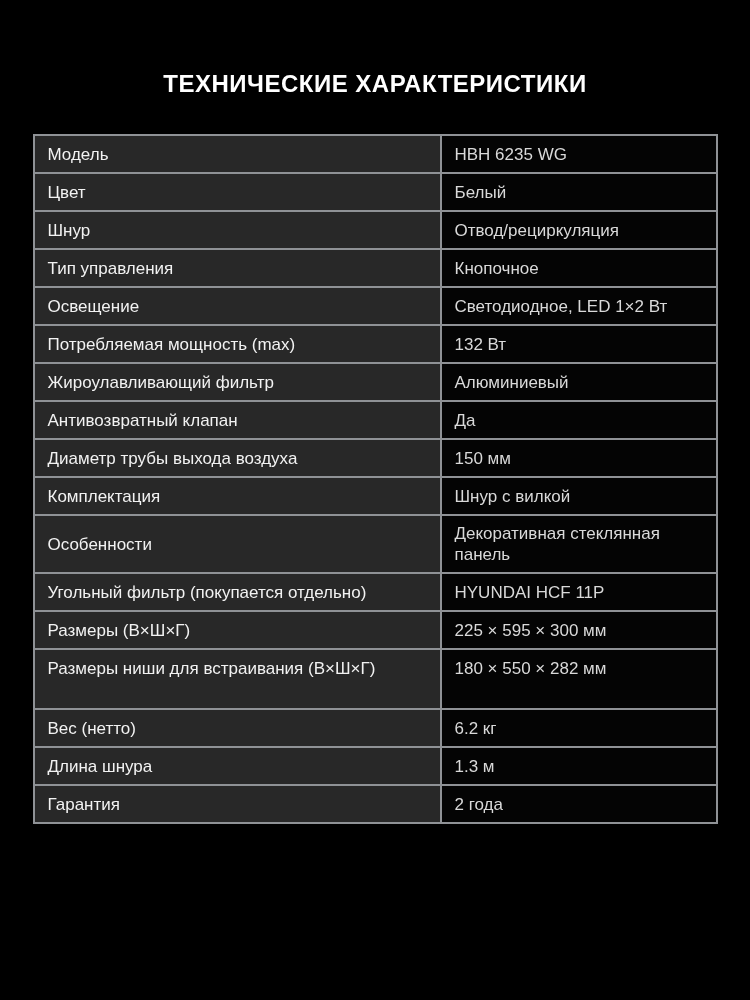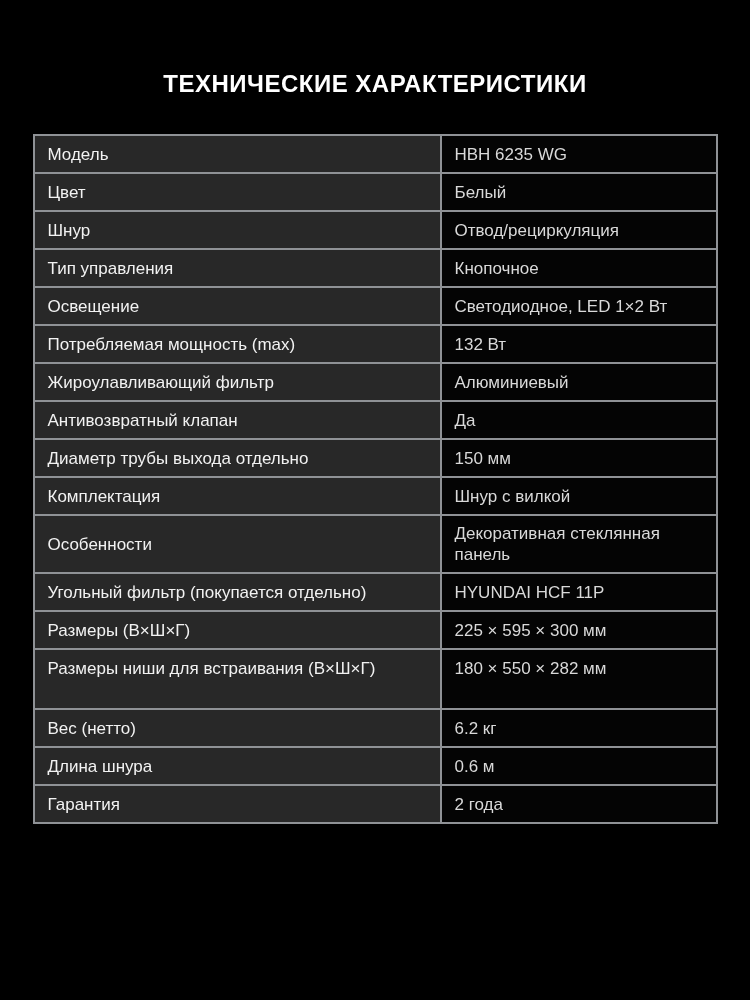--- a/index.html
+++ b/index.html
@@ -87,21 +87,21 @@
         </tr>
         <tr>
           <td class="spec-label">Жироулавливающий фильтр</td>
           <td class="spec-value">Алюминиевый</td>
         </tr>
         <tr>
           <td class="spec-label">Антивозвратный клапан</td>
           <td class="spec-value">Да</td>
         </tr>
         <tr>
-          <td class="spec-label">Диаметр трубы выхода отдельно</td>
+          <td class="spec-label">Диаметр трубы выхода воздуха</td>
           <td class="spec-value">150 мм</td>
         </tr>
         <tr>
           <td class="spec-label">Комплектация</td>
           <td class="spec-value">Шнур с вилкой</td>
         </tr>
         <tr>
           <td class="spec-label">Особенности</td>
           <td class="spec-value">Декоративная стеклянная панель</td>
         </tr>
@@ -116,21 +116,21 @@
         <tr class="tall">
           <td class="spec-label">Размеры ниши для встраивания (В×Ш×Г)</td>
           <td class="spec-value">180 × 550 × 282 мм</td>
         </tr>
         <tr>
           <td class="spec-label">Вес (нетто)</td>
           <td class="spec-value">6.2 кг</td>
         </tr>
         <tr>
           <td class="spec-label">Длина шнура</td>
-          <td class="spec-value">0.6 м</td>
+          <td class="spec-value">1.3 м</td>
         </tr>
         <tr>
           <td class="spec-label">Гарантия</td>
           <td class="spec-value">2 года</td>
         </tr>
       </tbody>
   </table>
 </div>
 
 </body></html>

